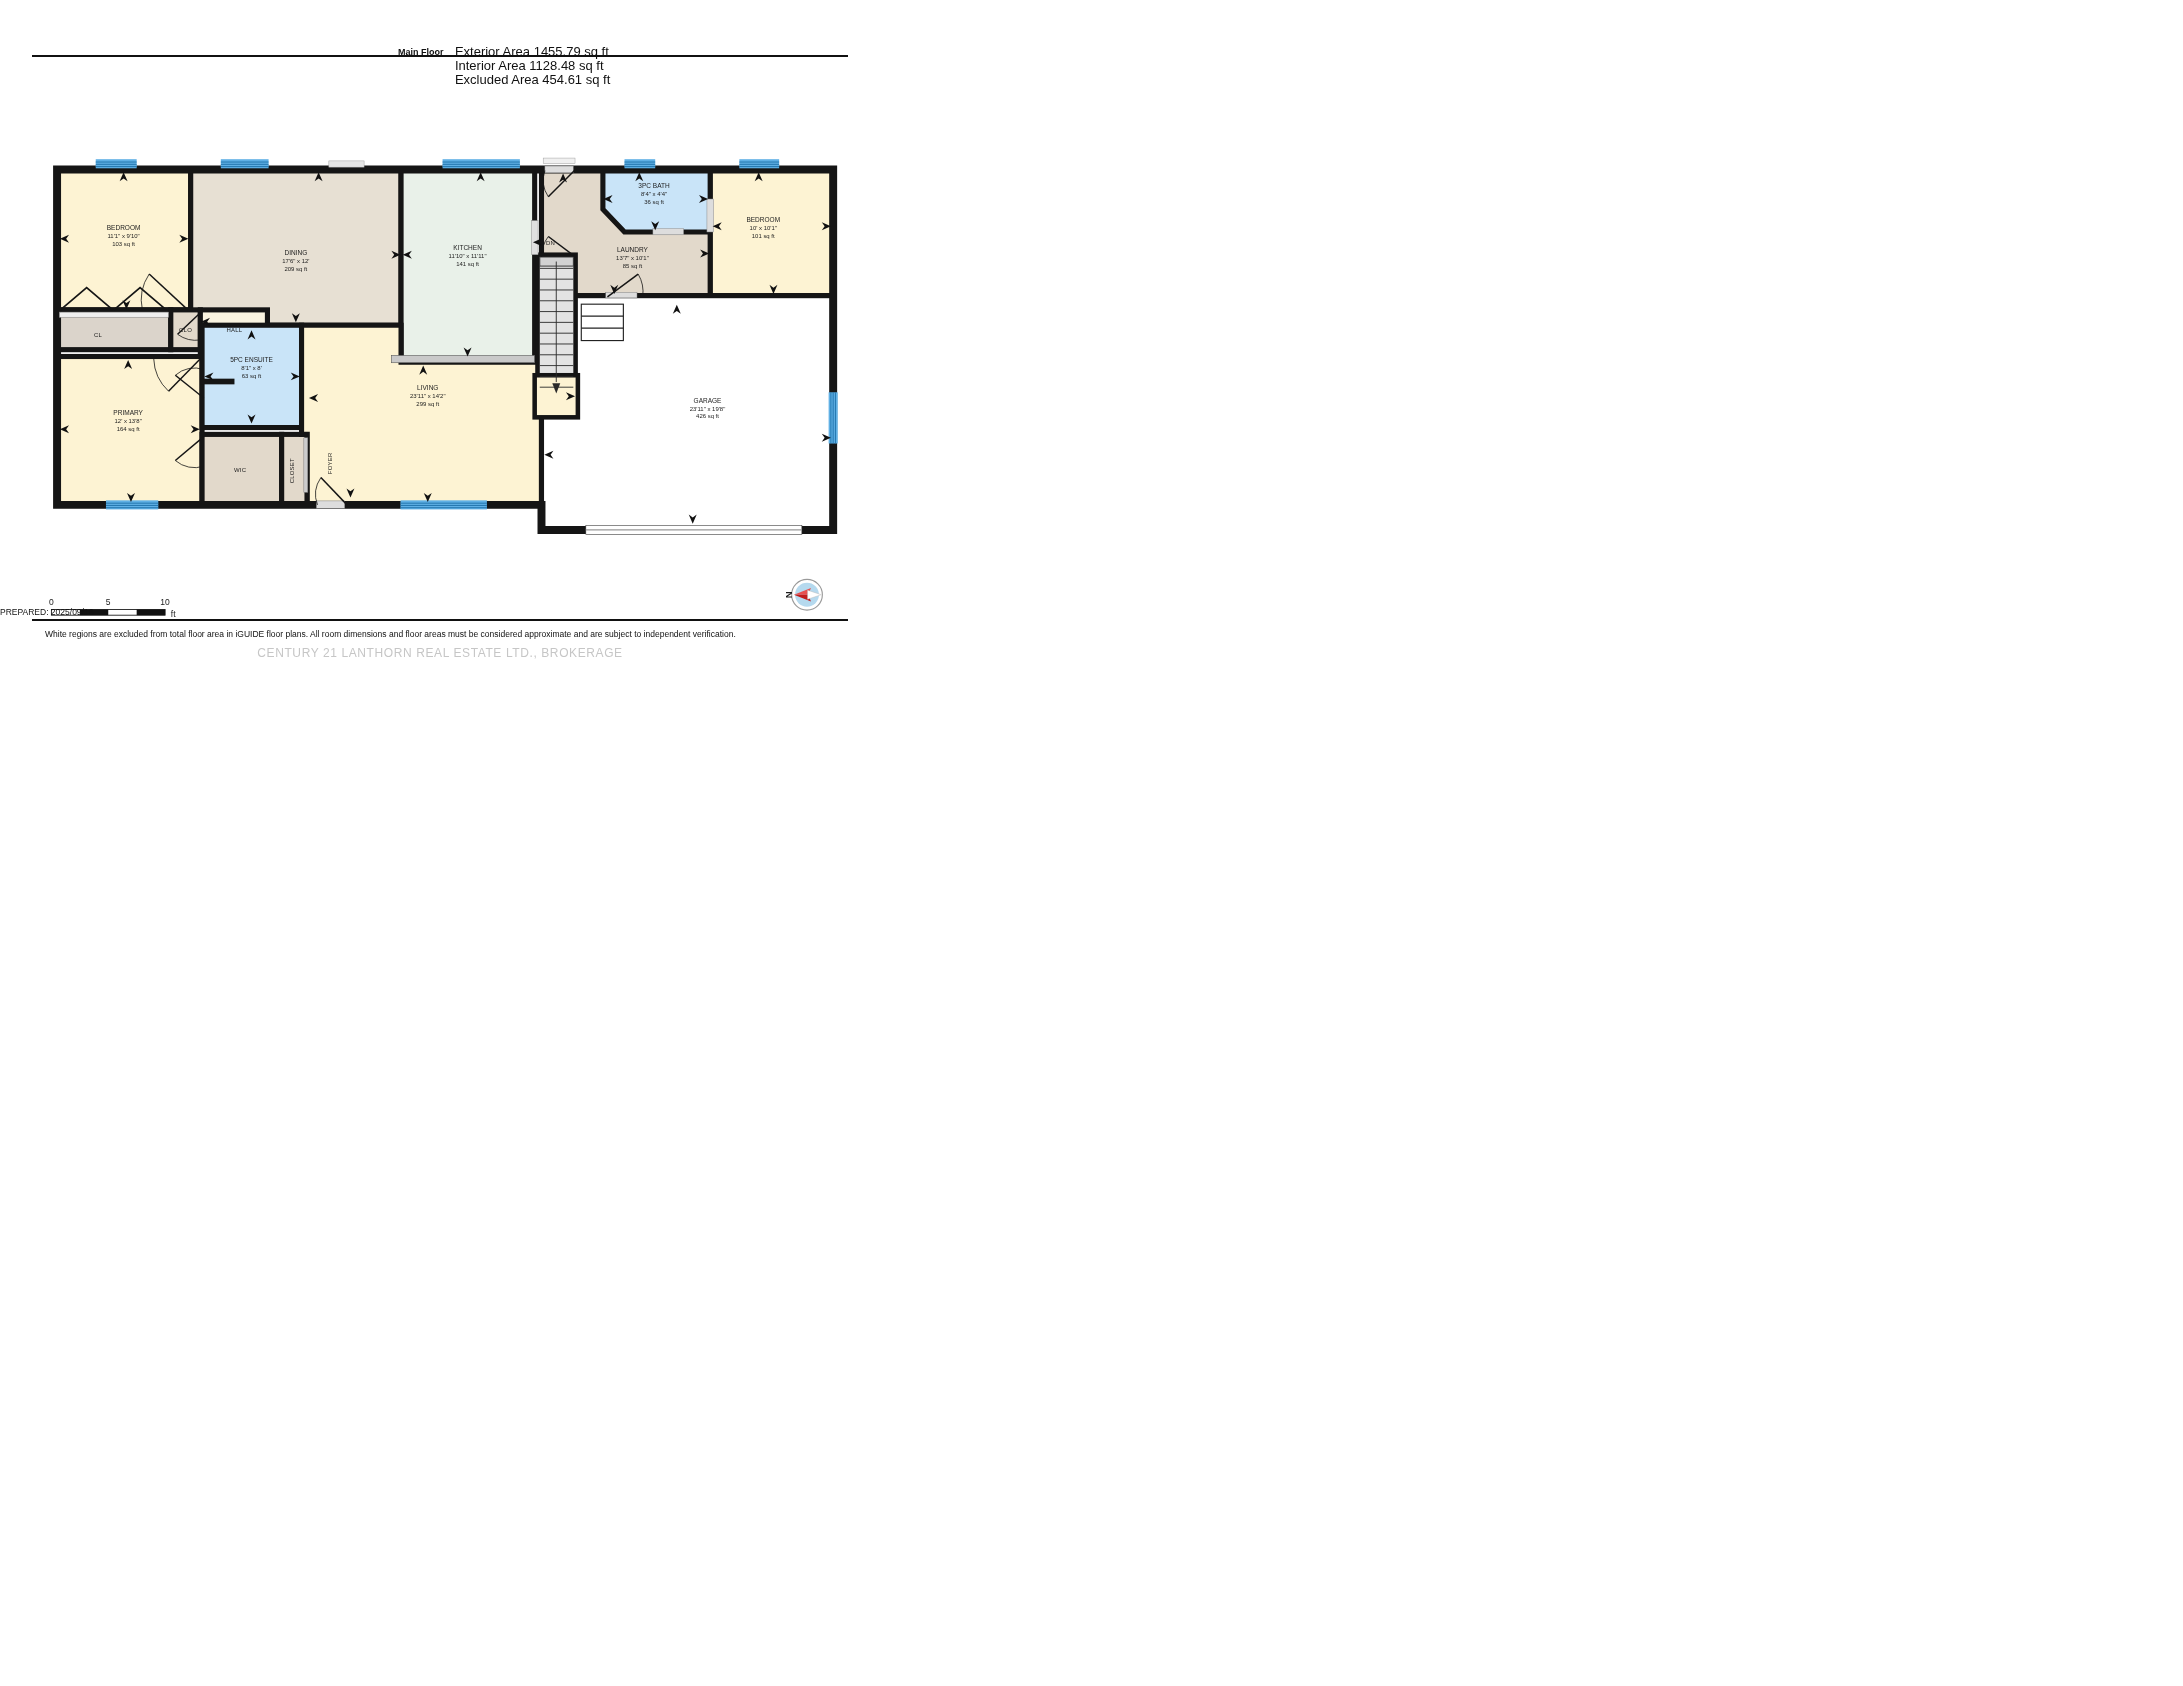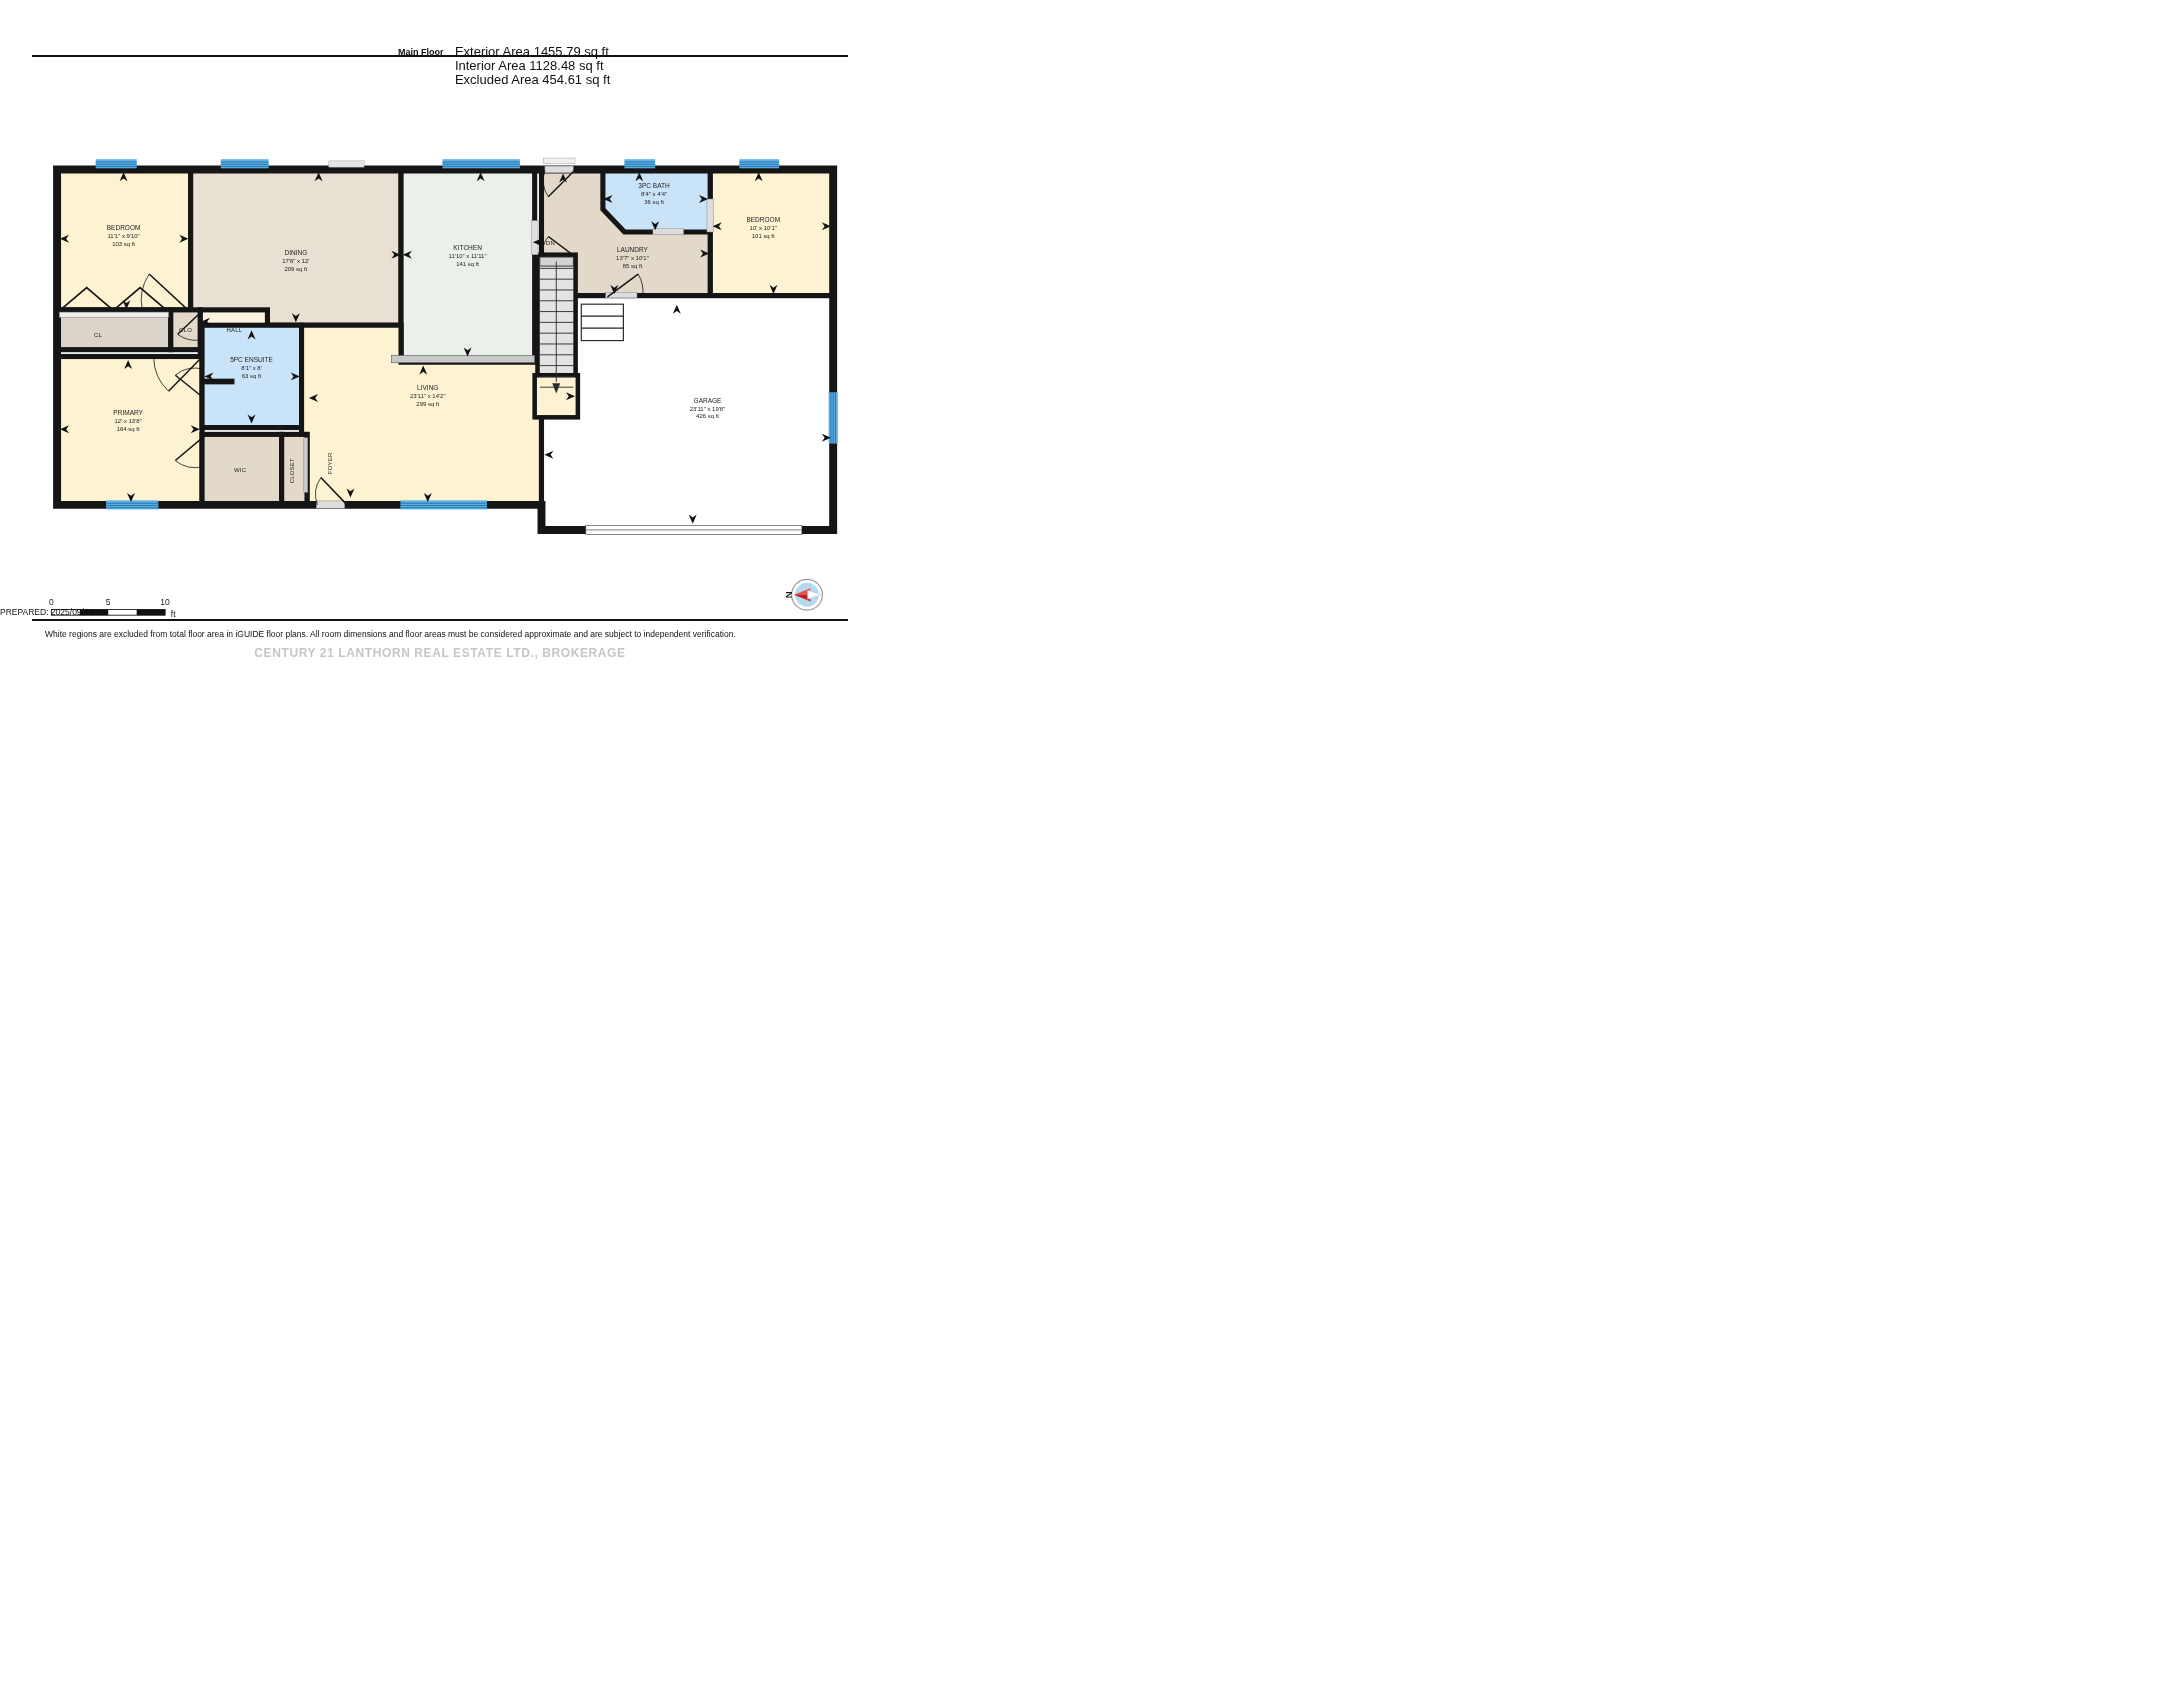--- a/index.html
+++ b/index.html
@@ -9,21 +9,21 @@
          font-size:19.3px;font-weight:bold;letter-spacing:0.3px;}
   .rule{position:absolute;left:32px;width:816px;height:1.7px;background:#111;}
   .rule-top{top:55px;}
   .rule-bottom{top:619px;}
   .floorinfo{position:absolute;top:45px;left:398px;display:flex;gap:11.4px;}
   .floorinfo .flabel{font-size:9px;font-weight:bold;line-height:14.2px;}
   .floorinfo .fstats{font-size:13px;line-height:14.2px;}
   .plan-svg{position:absolute;left:0;top:0;}
   .disclaimer{position:absolute;top:629px;left:34px;width:796px;font-size:8.5px;color:#111;margin-left:11px;}
   .watermark{position:absolute;top:646px;left:0;width:100%;text-align:center;
-             font-size:12px;font-weight:700;letter-spacing:0.6px;color:#c6c6c6;}
+             font-size:12px;font-weight:400;letter-spacing:0.6px;color:#c6c6c6;}
   .prepared{position:absolute;top:607px;left:0;width:100%;text-align:left;font-size:8.5px;}
   text{font-family:"Liberation Sans", sans-serif;fill:#1c1c1c;}
   .rname{font-size:11.5px;}
   .rdims{font-size:10.5px;}
   .rsmall{font-size:10.5px;letter-spacing:.4px;}
   .scalenum{font-size:15px;}
 </style>
 </head>
 <body>
 

